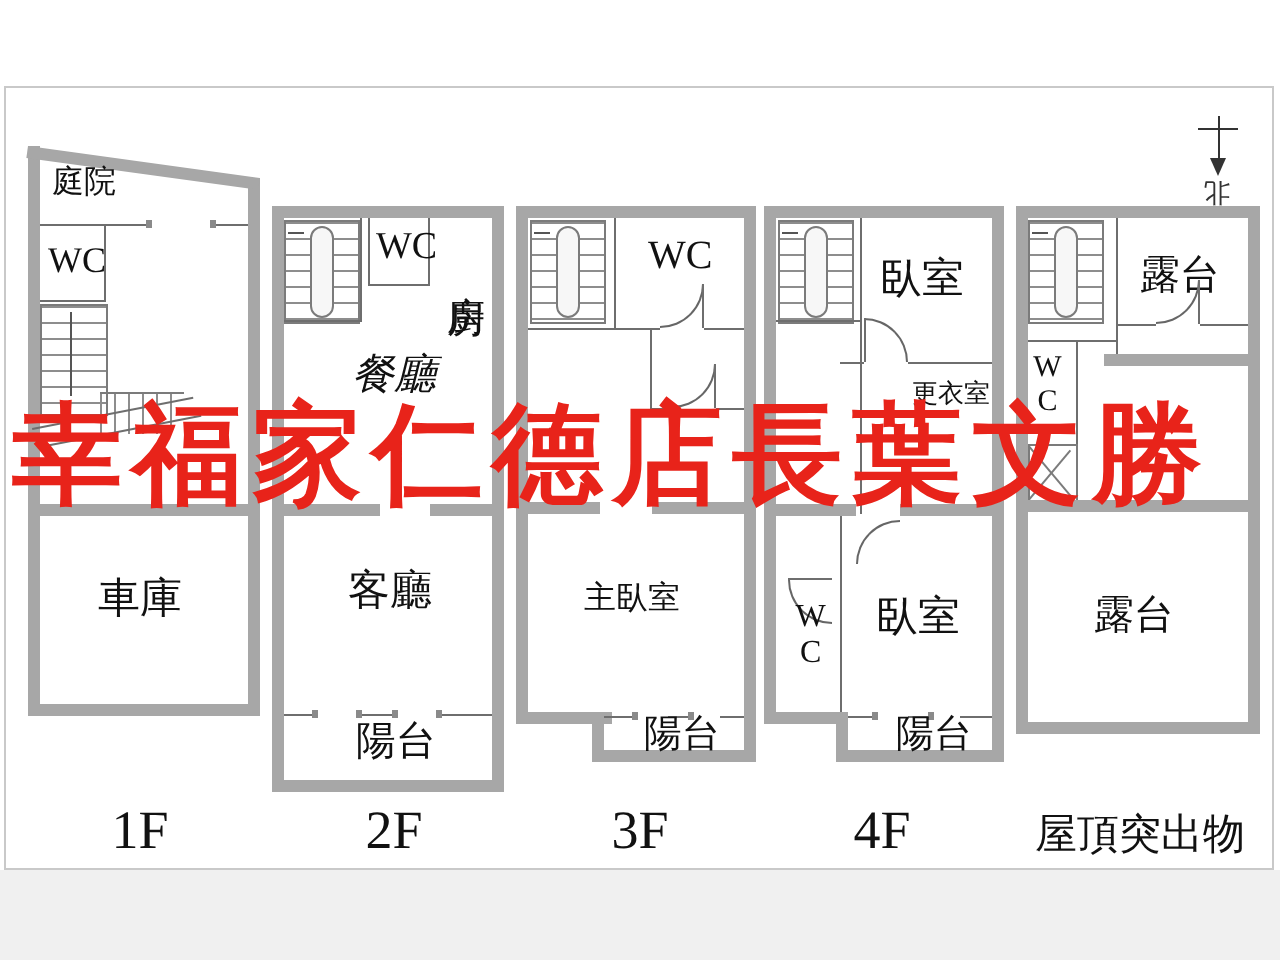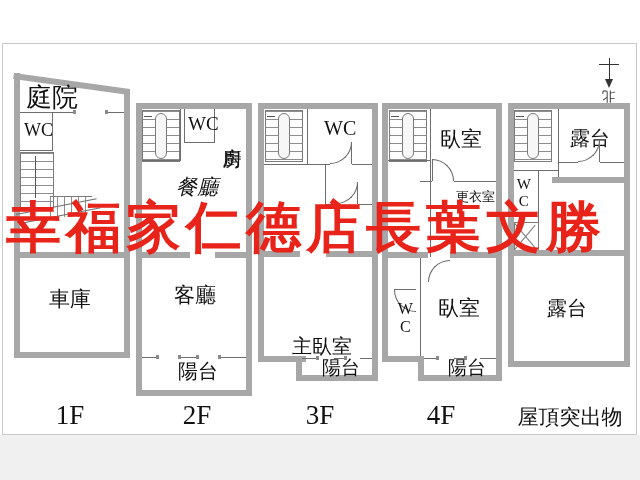--- a/index.html
+++ b/index.html
@@ -60,21 +60,21 @@
     <div class="bar"></div>
     <div class="head"></div>
     <span class="north">北</span>
   </div>
 
   <div>
     <div class="w" style="left:14px;top:73px;width:6px;height:285px;"></div>
     <div class="w" style="left:124px;top:89px;width:6px;height:269px;"></div>
     <div class="w" style="left:14px;top:73px;width:117px;height:6px;transform:rotate(7.85deg);transform-origin:0 0;"></div>
     <div class="w" style="left:14px;top:352px;width:116px;height:6px;"></div>
-    <div class="rl" style="left:26px;top:84px;font-size:26px;">庭院</div>
+    <div class="rl" style="left:26px;top:84px;font-size:16px;">庭院</div>
 
     <div class="hl" style="left:20px;top:112px;width:55px;"></div>
     <div class="hl" style="left:105px;top:112px;width:19px;"></div>
     <div class="tick" style="left:73px;top:110px;"></div>
     <div class="tick" style="left:105px;top:110px;"></div>
 
     <div class="vl" style="left:52px;top:112px;height:38px;"></div>
     <div class="hl" style="left:20px;top:150px;width:33px;"></div>
     <div class="rl" style="left:24px;top:121px;font-size:18px;">WC</div>
 
@@ -136,21 +136,21 @@
     <div class="rl" style="left:324px;top:118px;font-size:20px;">WC</div>
 
     <div class="vl" style="left:325px;top:164px;height:40px;"></div>
     <div class="hl" style="left:325px;top:204px;width:11px;"></div>
     <div class="arc arc-br" style="left:336px;top:182px;"></div>
     <div class="vl" style="left:357px;top:182px;height:22px;"></div>
     <div class="hl" style="left:358px;top:204px;width:14px;"></div>
 
     <div class="w" style="left:264px;top:251px;width:36px;height:6px;"></div>
     <div class="w" style="left:326px;top:251px;width:46px;height:6px;"></div>
-    <div class="rl" style="left:292px;top:292px;font-size:20px;margin-top:44px;">主臥室</div>
+    <div class="rl" style="left:292px;top:292px;font-size:16px;">主臥室</div>
 
     <div class="w" style="left:296px;top:356px;width:6px;height:25px;"></div>
     <div class="w" style="left:296px;top:375px;width:82px;height:6px;"></div>
     <div class="hl" style="left:302px;top:358px;width:14px;"></div>
     <div class="hl" style="left:334px;top:358px;width:10px;"></div>
     <div class="hl" style="left:360px;top:358px;width:12px;"></div>
     <div class="tick" style="left:316px;top:356px;"></div>
     <div class="tick" style="left:344px;top:356px;"></div>
     <div class="rl" style="left:322px;top:358px;font-size:19px;">陽台</div>
     <div class="fl" style="left:320px;top:400px;">3F</div>

